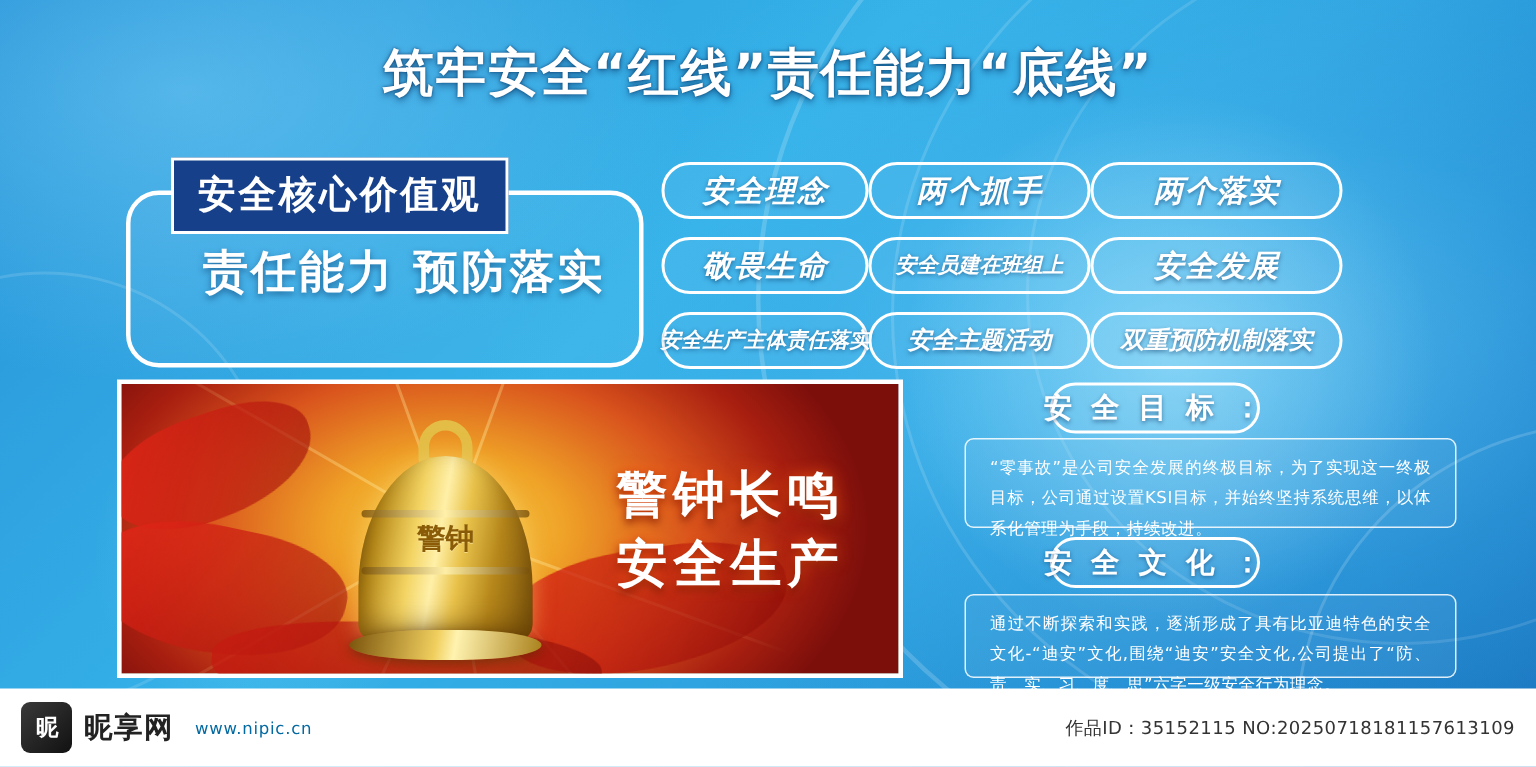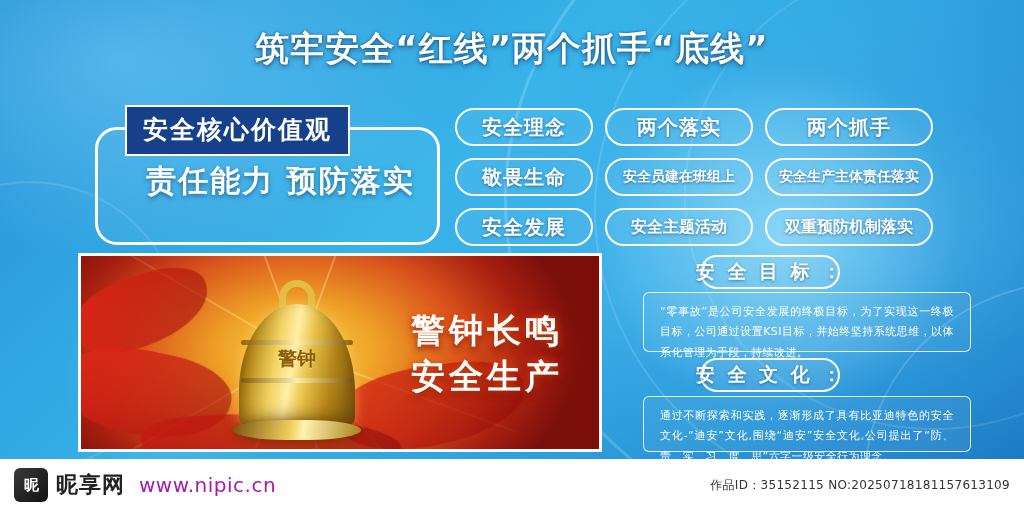--- a/index.html
+++ b/index.html
@@ -44,21 +44,21 @@
     position: absolute; top: 26px; left: 0; width: 1024px;
     text-align: center;
     font-size: 34px; font-weight: bold; color: #ffffff;
     letter-spacing: 1px;
     text-shadow: 0 2px 5px rgba(0,40,90,0.55), 0 0 2px rgba(0,40,90,0.7);
     white-space: nowrap;
   }
 
   
   #core-values {
-    position: absolute; left: 95px; top: 105px; width: 345px; height: 140px;
+    position: absolute; left: 84px; top: 105px; width: 345px; height: 140px;
   }
   #core-frame {
     position: absolute; left: 0; top: 22px; width: 345px; height: 118px;
     border: 3px solid #ffffff; border-radius: 22px;
     background: rgba(255,255,255,0.04);
   }
   #core-title {
     position: absolute; left: 30px; top: 0; z-index: 3;
     background: #17408a;
     border: 2px solid #ffffff;
@@ -73,25 +73,26 @@
     text-align: center;
     color: #ffffff; font-size: 30px; font-weight: bold;
     letter-spacing: 2px;
     text-shadow: 0 2px 4px rgba(0,40,90,0.5);
     white-space: nowrap;
     padding-left: 26px;
   }
 
   
   #pill-grid {
-    position: absolute; left: 455px; top: 108px;
+    position: absolute; left: 441px; top: 108px;
     display: grid;
     grid-template-columns: 138px 148px 168px;
     grid-auto-rows: 38px;
-    gap: 12px 12px;
+    gap: 12px 0;
+    font-style: italic;
   }
   .pill {
     display: flex; align-items: center; justify-content: center;
     border: 2px solid #ffffff;
     border-radius: 20px;
     color: #ffffff;
     font-weight: bold;
     text-shadow: 0 1px 3px rgba(0,40,90,0.5);
     background: rgba(255,255,255,0.05);
     white-space: nowrap;
@@ -207,56 +208,56 @@
     display: flex; align-items: center;
   }
   #logo-block { display: flex; align-items: center; margin-left: 14px; }
   #logo-mark {
     width: 34px; height: 34px; border-radius: 6px;
     background: linear-gradient(135deg, #3a3a3a, #111);
     color: #fff; font-size: 15px; font-weight: bold;
     display: flex; align-items: center; justify-content: center;
     letter-spacing: -1px;
   }
-  #logo-text { margin-left: 8px; font-size: 22px; font-weight: bold; color: #222; letter-spacing: 1px; }
-  #logo-url { margin-left: 14px; font-size: 20px; color: #a21caf; letter-spacing: .5px; }
+  #logo-text { margin-left: 8px; font-size: 19px; font-weight: bold; color: #222; letter-spacing: 1px; }
+  #logo-url { margin-left: 14px; font-size: 11px; color: #0369a1; letter-spacing: .5px; }
   #bottom-id {
     margin-left: auto; margin-right: 14px;
     font-size: 12px; color: #333; letter-spacing: .3px;
   }
 </style>
 </head>
 <body>
 
 <div id="poster">
 
   <div class="swoosh sw1"></div>
   <div class="swoosh sw2"></div>
   <div class="swoosh sw3"></div>
   <div class="swoosh sw4"></div>
   <div class="swoosh sw5"></div>
   <div class="glow g1"></div>
   <div class="glow g2"></div>
 
-  <div id="title">筑牢安全“红线”两个抓手“底线”</div>
+  <div id="title">筑牢安全“红线”责任能力“底线”</div>
 
   <div id="core-values">
     <div id="core-frame"></div>
     <div id="core-title">安全核心价值观</div>
     <div id="core-text">责任能力 预防落实</div>
   </div>
 
   <div id="pill-grid">
     <div class="pill big">安全理念</div>
+    <div class="pill big">两个抓手</div>
     <div class="pill big">两个落实</div>
-    <div class="pill big">两个抓手</div>
     <div class="pill big">敬畏生命</div>
     <div class="pill sm">安全员建在班组上</div>
+    <div class="pill big">安全发展</div>
     <div class="pill sm">安全生产主体责任落实</div>
-    <div class="pill big">安全发展</div>
     <div class="pill mid">安全主题活动</div>
     <div class="pill mid">双重预防机制落实</div>
   </div>
 
   <div id="bell-image">
     <div class="ray" style="transform: rotate(-70deg)"></div>
     <div class="ray" style="transform: rotate(-40deg)"></div>
     <div class="ray" style="transform: rotate(-10deg)"></div>
     <div class="ray" style="transform: rotate(25deg)"></div>
     <div class="ray" style="transform: rotate(60deg)"></div>

